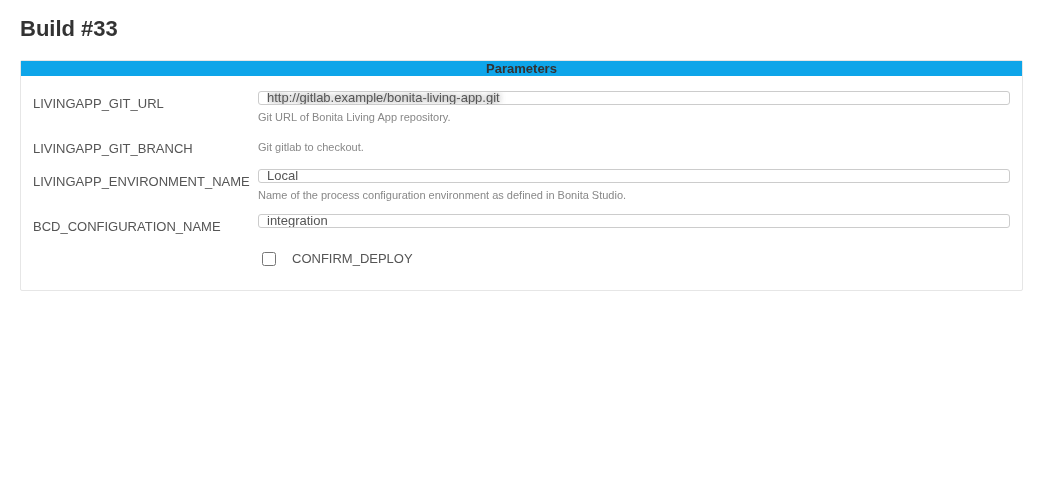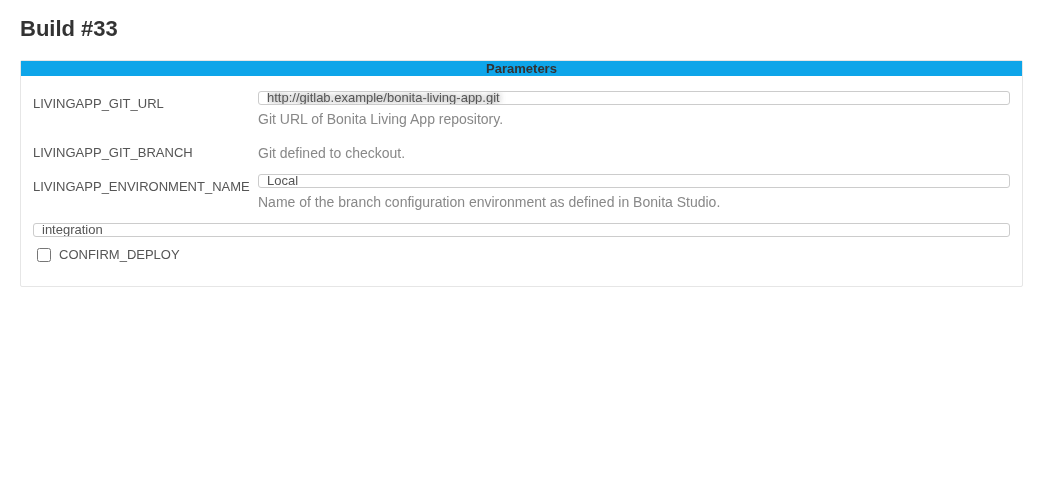--- a/index.html
+++ b/index.html
@@ -53,29 +53,29 @@
     width: 100%;
     padding: 5px 8px;
     font-size: 13px;
     color: #555;
     border: 1px solid #ccc;
     border-radius: 3px;
     background: #fff;
     height: 14px;
   }
   .help {
-    font-size: 14px;
+    font-size: 11px;
     color: #888;
     margin-top: 6px;
   }
   .checkbox-row {
     display: flex;
     align-items: center;
-    margin-top: 10px;
-    gap: 8px;
+    margin-top: 23px;
+    gap: 16px;
     padding-left: 4px;
   }
   input[type="checkbox"] {
     width: 14px;
     height: 14px;
     margin: 0;
     accent-color: #666;
   }
   .checkbox-label {
     font-size: 13px;
@@ -101,33 +101,34 @@
       <div class="label-col">LIVINGAPP_GIT_URL</div>
       <div class="input-col">
         <input type="text" class="redacted" value="http://gitlab.example/bonita-living-app.git" style="">
         <div class="help">Git URL of Bonita Living App repository.</div>
       </div>
     </div>
 
     <div class="row">
       <div class="label-col">LIVINGAPP_GIT_BRANCH</div>
       <div class="input-col">
-        <div class="help">Git defined to checkout.</div>
+        <div class="help">Git gitlab to checkout.</div>
       </div>
     </div>
 
     <div class="row">
       <div class="label-col">LIVINGAPP_ENVIRONMENT_NAME</div>
       <div class="input-col">
         <input type="text" value="Local" style="">
-        <div class="help">Name of the branch configuration environment as defined in Bonita Studio.</div>
+        <div class="help">Name of the process configuration environment as defined in Bonita Studio.</div>
       </div>
     </div>
 
     <div class="row">
+      <div class="label-col">BCD_CONFIGURATION_NAME</div>
       <div class="input-col">
         <input type="text" value="integration" style="">
         <div class="checkbox-row">
           <input type="checkbox" style="">
           <span class="checkbox-label">CONFIRM_DEPLOY</span>
         </div>
       </div>
     </div>
 
     <div class="row">

